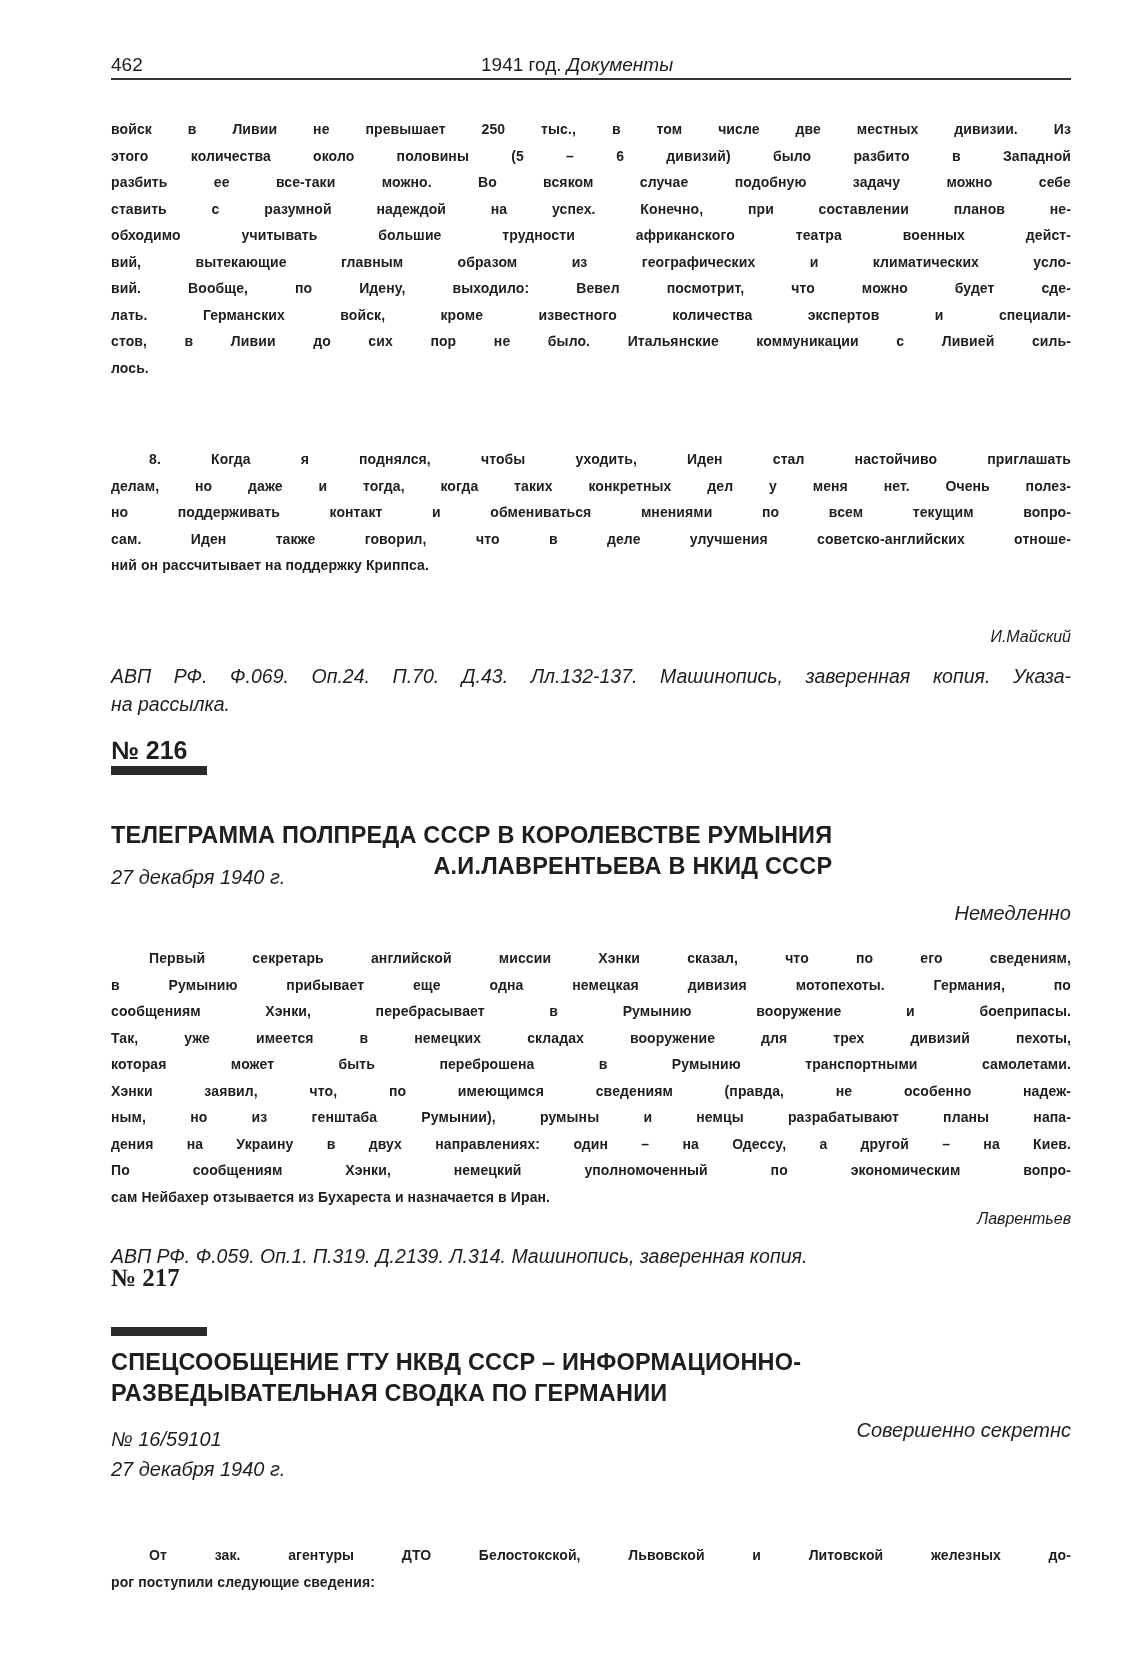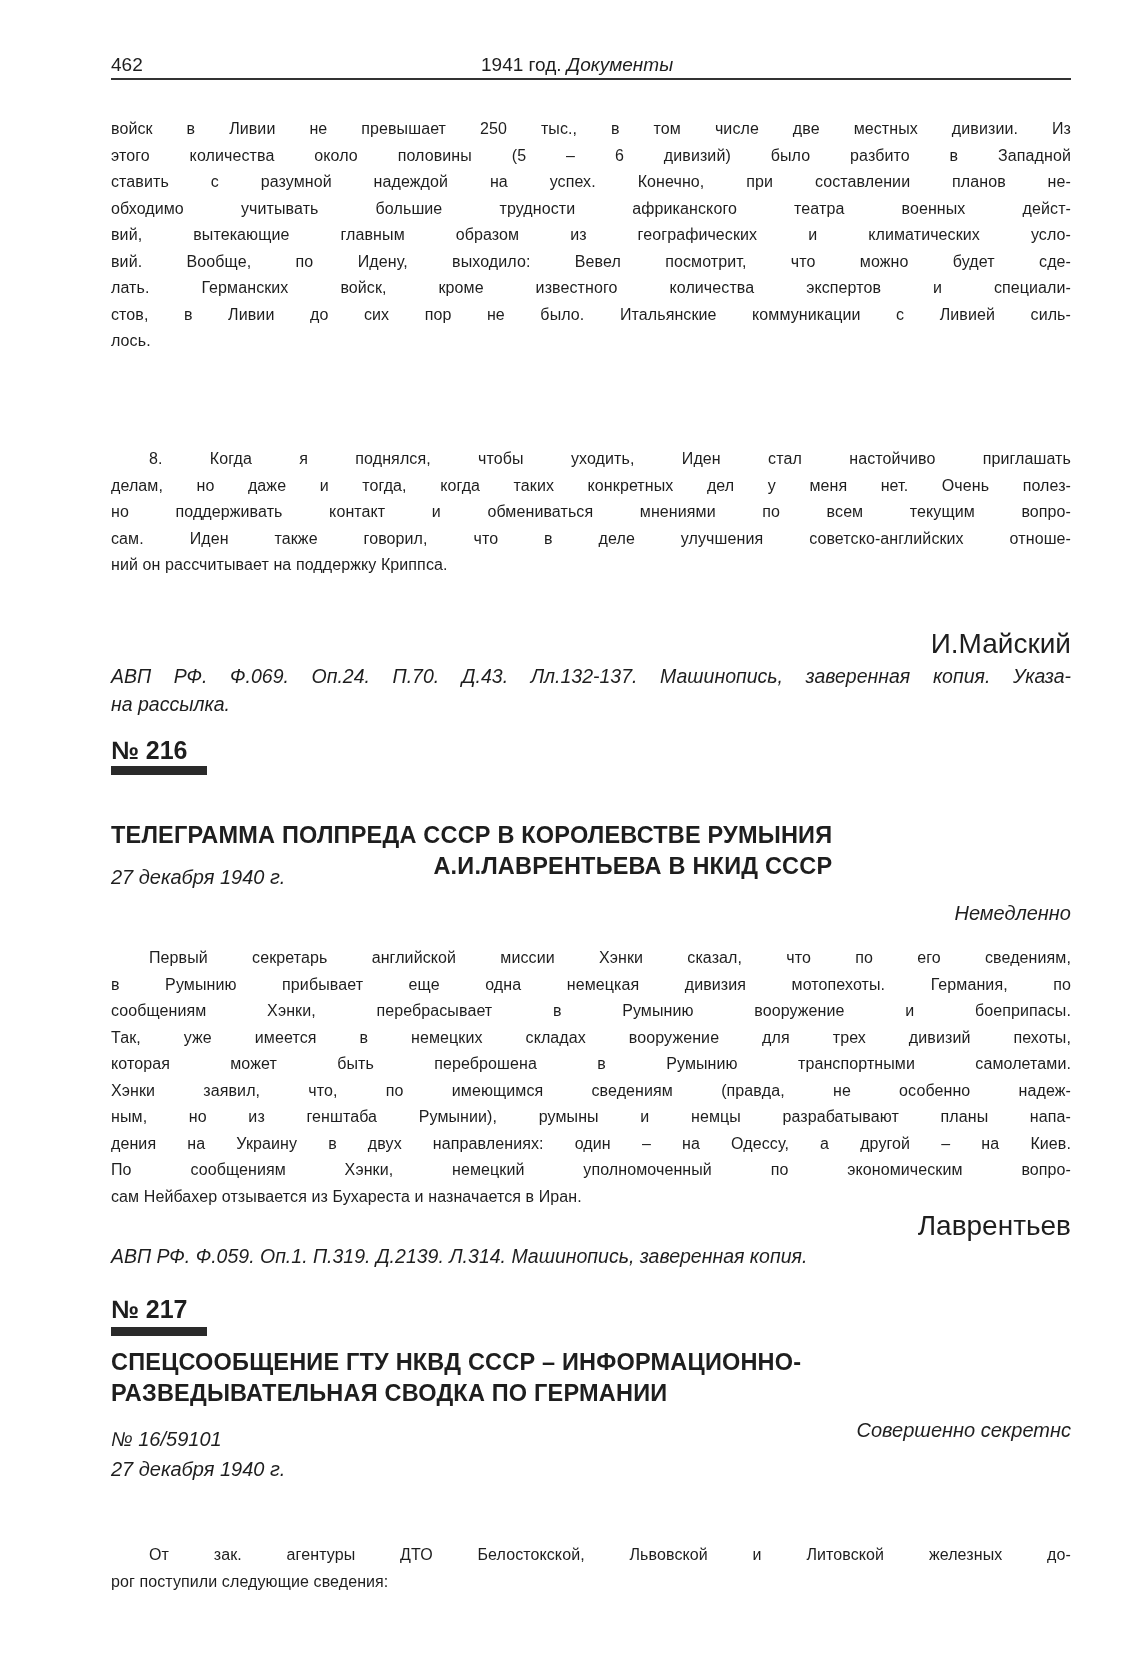--- a/index.html
+++ b/index.html
@@ -24,36 +24,37 @@
   }
   .running-head .pgno { position: absolute; left: 0; top: 4px; }
   .running-head .title { position: absolute; left: 370px; top: 4px; }
   .running-head .title i { font-style: italic; }
   .head-rule {
     position: absolute; top: 78px; left: 0; width: 960px;
     height: 2px; background: #333;
   }
   .text {
     position: absolute; left: 0; width: 960px;
-    font-size: 16px;
+    font-size: 14px;
     line-height: 26.5px;
     letter-spacing: 0.1px;
+    font-weight: bold;
   }
   .line {
     display: block;
     text-align: justify;
     text-align-last: justify;
     white-space: nowrap;
     height: 26.5px;
   }
   .line.last { text-align-last: left; }
   .line.indent { padding-left: 38px; margin-top: 12px; }
   .sig {
     position: absolute; right: 0;
-    font-size: 28px;
+    font-style: italic; font-size: 16px;
   }
   .archive {
     position: absolute; left: 0; width: 960px;
     font-style: italic; font-size: 19.5px; line-height: 28px;
   }
   .archive .line { height: 28px; }
   .docno {
     position: absolute; left: 0;
     font-weight: bold; font-size: 25px;
   }
@@ -85,20 +86,21 @@
     <span class="title">
       <span>1941 год.</span>
       <i>Документы</i>
     </span>
   </div>
   <div class="head-rule"></div>
 
   <div class="text" style="top:116px;">
     <span class="line">войск в Ливии не превышает 250 тыс., в том числе две местных дивизии. Из</span>
     <span class="line">этого количества около половины (5 – 6 дивизий) было разбито в Западной</span>
+    <span class="line">разбить ее все-таки можно. Во всяком случае подобную задачу можно себе</span>
     <span class="line">ставить с разумной надеждой на успех. Конечно, при составлении планов не-</span>
     <span class="line">обходимо учитывать большие трудности африканского театра военных дейст-</span>
     <span class="line">вий, вытекающие главным образом из географических и климатических усло-</span>
     <span class="line">вий. Вообще, по Идену, выходило: Вевел посмотрит, что можно будет сде-</span>
     <span class="line">лать. Германских войск, кроме известного количества экспертов и специали-</span>
     <span class="line">стов, в Ливии до сих пор не было. Итальянские коммуникации с Ливией силь-</span>
     <span class="line last">лось.</span>
   </div>
 
   <div class="text" style="top:434px;">
@@ -136,21 +138,21 @@
     <span class="line">дения  на Украину в двух направлениях: один – на Одессу, а другой – на Киев.</span>
     <span class="line">По сообщениям Хэнки, немецкий уполномоченный по экономическим вопро-</span>
     <span class="line last">сам Нейбахер отзывается из Бухареста и назначается в Иран.</span>
   </div>
 
   <div class="sig" style="top:1210px;">Лаврентьев</div>
   <div class="archive" style="top:1242px;">
     <span class="line last">АВП РФ. Ф.059. Оп.1. П.319. Д.2139. Л.314. Машинопись, заверенная копия.</span>
   </div>
 
-  <div class="docno" style="top:1295px;">№ 217</div>
+  <div class="docno" style="top:1264px;font-family:Liberation Serif, serif;">№ 217</div>
   <div class="docno-bar" style="top:1327px;"></div>
   <div class="doctitle" style="top:1347px;">
     <div>СПЕЦСООБЩЕНИЕ ГТУ НКВД СССР – ИНФОРМАЦИОННО-</div>
     <div>РАЗВЕДЫВАТЕЛЬНАЯ СВОДКА ПО ГЕРМАНИИ</div>
   </div>
   <div class="meta" style="top:1424px;">
     <div>№ 16/59101</div>
     <div>27 декабря 1940 г.</div>
   </div>
   <div class="mark" style="top:1419px;">Совершенно секретнс</div>

